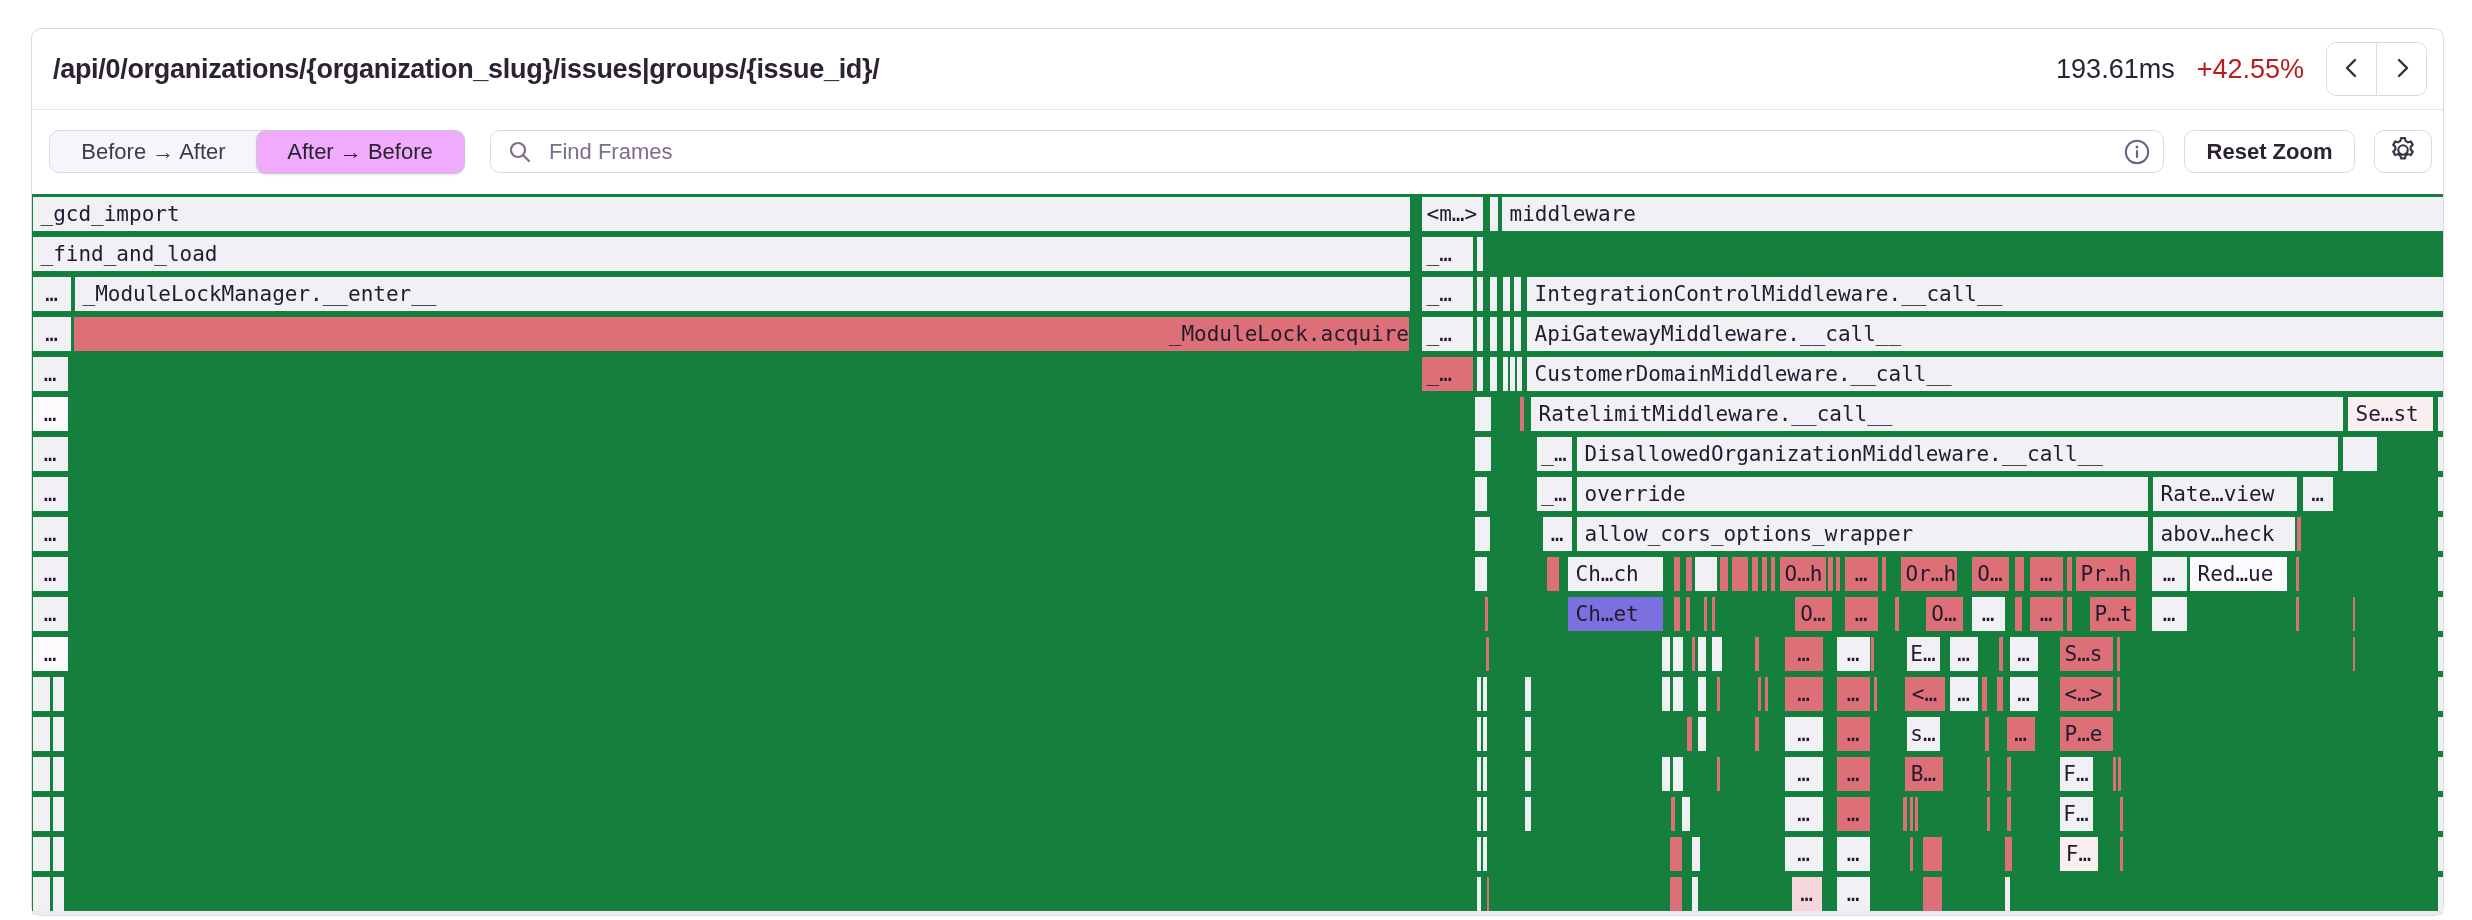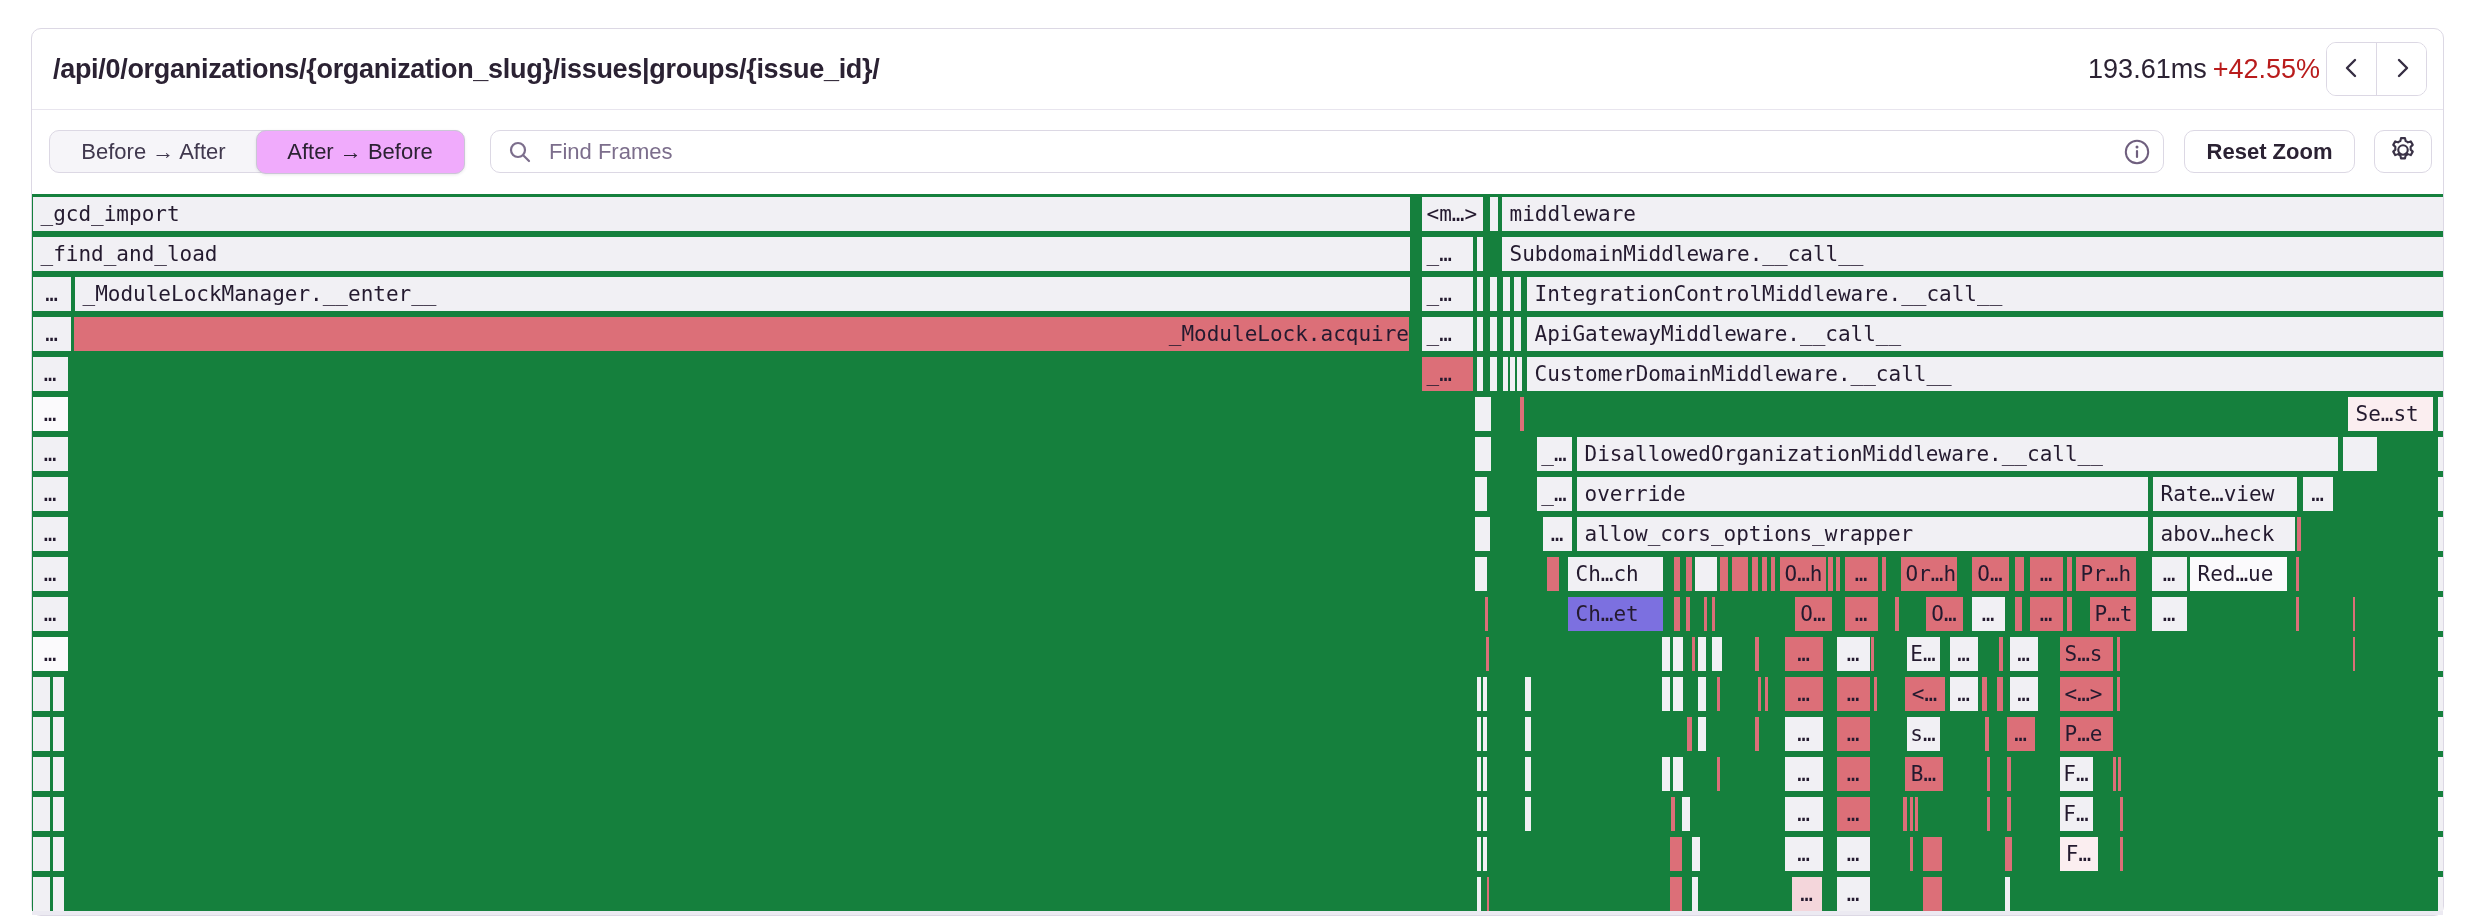--- a/index.html
+++ b/index.html
@@ -4,21 +4,21 @@
 <style>
   html,body{margin:0;padding:0;background:#ffffff;}
   body{width:2472px;height:920px;position:relative;overflow:hidden;
        font-family:"Liberation Sans",sans-serif;color:#2b2233;}
   .container{position:absolute;left:31px;top:28px;width:2413px;height:888px;
     background:#fff;border:1.5px solid #dcd8e4;border-radius:10px;box-sizing:border-box;}
   
   .hdr{position:absolute;left:0;top:0;right:0;height:80px;border-bottom:1.5px solid #e8e5ee;text-decoration:underline;}
   .hdr-title{position:absolute;left:21px;top:0;height:80px;line-height:80px;
     font-size:27px;font-weight:700;letter-spacing:-0.3px;white-space:nowrap;}
-  .hdr-right{position:absolute;right:16px;top:0;height:80px;display:flex;align-items:center;gap:6px;justify-content:center;}
+  .hdr-right{position:absolute;right:16px;top:0;height:80px;display:flex;align-items:center;gap:22px;justify-content:center;}
   .duration{font-size:27px;}
   .delta{font-size:27px;font-weight:400;}
   .navgroup{display:flex;height:54px;width:101px;border:1.5px solid #dcd8e4;border-radius:10px;
     box-sizing:border-box;overflow:hidden;background:#fff;}
   .navbtn{flex:1;display:flex;align-items:center;justify-content:center;cursor:pointer;background:#fff;border:none;padding:0;}
   .navbtn + .navbtn{border-left:1.5px solid #dcd8e4;}
   
   .tb{position:absolute;left:0;top:80px;right:0;height:85px;border-bottom:1.5px solid #e8e5ee;}
   .seg{position:absolute;left:17px;top:21px;width:415px;height:43px;background:#f6f5f9;
     border:1.5px solid #dcd8e4;border-radius:10px;box-sizing:border-box;display:flex;}
@@ -103,21 +103,20 @@
 
   <div class="flame" id="flame">
     <div class="bottom-strip"></div>
   <div class="fcell" style="left: 0.5px; top: 3px; width: 1377px; background: rgb(241, 240, 244); padding-left: 8px;">_gcd_import</div>
       <div class="fcell" style="left: 1389.5px; top: 3px; width: 61px; background: rgb(241, 240, 244); padding-left: 5px;">&lt;m…&gt;</div>
       <div class="fcell" style="left: 1457.5px; top: 3px; width: 8px; background: rgb(241, 240, 244);"></div>
       <div class="fcell" style="left: 0.5px; top: 43px; width: 1377px; background: rgb(241, 240, 244); padding-left: 8px;">_find_and_load</div>
       <div class="fcell" style="left: 1469.5px; top: 3px; width: 941px; background: rgb(241, 240, 244); padding-left: 8px;">middleware</div>
       <div class="fcell" style="left: 1389.5px; top: 43px; width: 51px; background: rgb(241, 240, 244); padding-left: 5px;">_…</div>
       <div class="fcell" style="left: 1444.5px; top: 43px; width: 6px; background: rgb(241, 240, 244);"></div>
-      <div class="fcell" style="left: 1469.5px; top: 43px; width: 941px; background: rgb(241, 240, 244); padding-left: 8px;">SubdomainMiddleware.__call__</div>
       <div class="fcell" style="left: 0.5px; top: 83px; width: 38px; background: rgb(241, 240, 244); text-align: center;">…</div>
       <div class="fcell" style="left: 42.5px; top: 83px; width: 1335px; background: rgb(241, 240, 244); padding-left: 8px;">_ModuleLockManager.__enter__</div>
       <div class="fcell" style="left: 1389.5px; top: 83px; width: 51px; background: rgb(241, 240, 244); padding-left: 5px;">_…</div>
       <div class="fcell" style="left: 1444.5px; top: 83px; width: 6px; background: rgb(241, 240, 244);"></div>
       <div class="fcell" style="left: 1457.5px; top: 83px; width: 7px; background: rgb(241, 240, 244);"></div>
       <div class="fcell" style="left: 1470.5px; top: 83px; width: 7px; background: rgb(241, 240, 244);"></div>
       <div class="fcell" style="left: 1481.5px; top: 83px; width: 7px; background: rgb(241, 240, 244);"></div>
       <div class="fcell" style="left: 1494.5px; top: 83px; width: 916px; background: rgb(241, 240, 244); padding-left: 8px;">IntegrationControlMiddleware.__call__</div>
       <div class="fcell" style="left: 0.5px; top: 123px; width: 38px; background: rgb(241, 240, 244); text-align: center;">…</div>
       <div class="fcell" style="left: 42px; top: 123px; width: 1335px; background: rgb(220, 111, 120); padding-left: 8px; text-align: right;">_ModuleLock.acquire</div>
@@ -131,20 +130,21 @@
       <div class="fcell" style="left: 1389.5px; top: 163px; width: 51px; background: rgb(220, 111, 120); padding-left: 5px;">_…</div>
       <div class="fcell" style="left: 1444.5px; top: 163px; width: 6px; background: rgb(241, 240, 244);"></div>
       <div class="fcell" style="left: 1457.5px; top: 163px; width: 7px; background: rgb(241, 240, 244);"></div>
       <div class="fcell" style="left: 1470.5px; top: 163px; width: 5px; background: rgb(241, 240, 244);"></div>
       <div class="fcell" style="left: 1477.5px; top: 163px; width: 5px; background: rgb(241, 240, 244);"></div>
       <div class="fcell" style="left: 1484.5px; top: 163px; width: 5px; background: rgb(241, 240, 244);"></div>
       <div class="fcell" style="left: 1494.5px; top: 163px; width: 916px; background: rgb(241, 240, 244); padding-left: 8px;">CustomerDomainMiddleware.__call__</div>
       <div class="fcell" style="left: 0.5px; top: 203px; width: 35px; background: rgb(251, 250, 252); text-align: center;">…</div>
       <div class="fcell" style="left: 1442.5px; top: 203px; width: 16px; background: rgb(241, 240, 244);"></div>
       <div class="fcell" style="left: 1487.5px; top: 203px; width: 4px; background: rgb(220, 111, 120);"></div>
+      <div class="fcell" style="left: 1498.5px; top: 203px; width: 812px; background: rgb(241, 240, 244); padding-left: 8px;">RatelimitMiddleware.__call__</div>
       <div class="fcell" style="left: 2315.5px; top: 203px; width: 85px; background: rgb(251, 238, 240); padding-left: 8px;">Se…st</div>
       <div class="fcell" style="left: 2405.5px; top: 203px; width: 5px; background: rgb(241, 240, 244);"></div>
       <div class="fcell" style="left: 0.5px; top: 243px; width: 35px; background: rgb(241, 240, 244); text-align: center;">…</div>
       <div class="fcell" style="left: 1442.5px; top: 243px; width: 16px; background: rgb(241, 240, 244);"></div>
       <div class="fcell" style="left: 1504.5px; top: 243px; width: 35px; background: rgb(241, 240, 244); text-align: center;">_…</div>
       <div class="fcell" style="left: 1544.5px; top: 243px; width: 761px; background: rgb(241, 240, 244); padding-left: 8px;">DisallowedOrganizationMiddleware.__call__</div>
       <div class="fcell" style="left: 2310.5px; top: 243px; width: 34px; background: rgb(241, 240, 244);"></div>
       <div class="fcell" style="left: 2405.5px; top: 243px; width: 5px; background: rgb(241, 240, 244);"></div>
       <div class="fcell" style="left: 0.5px; top: 283px; width: 35px; background: rgb(241, 240, 244); text-align: center;">…</div>
       <div class="fcell" style="left: 1442.5px; top: 283px; width: 12px; background: rgb(241, 240, 244);"></div>

